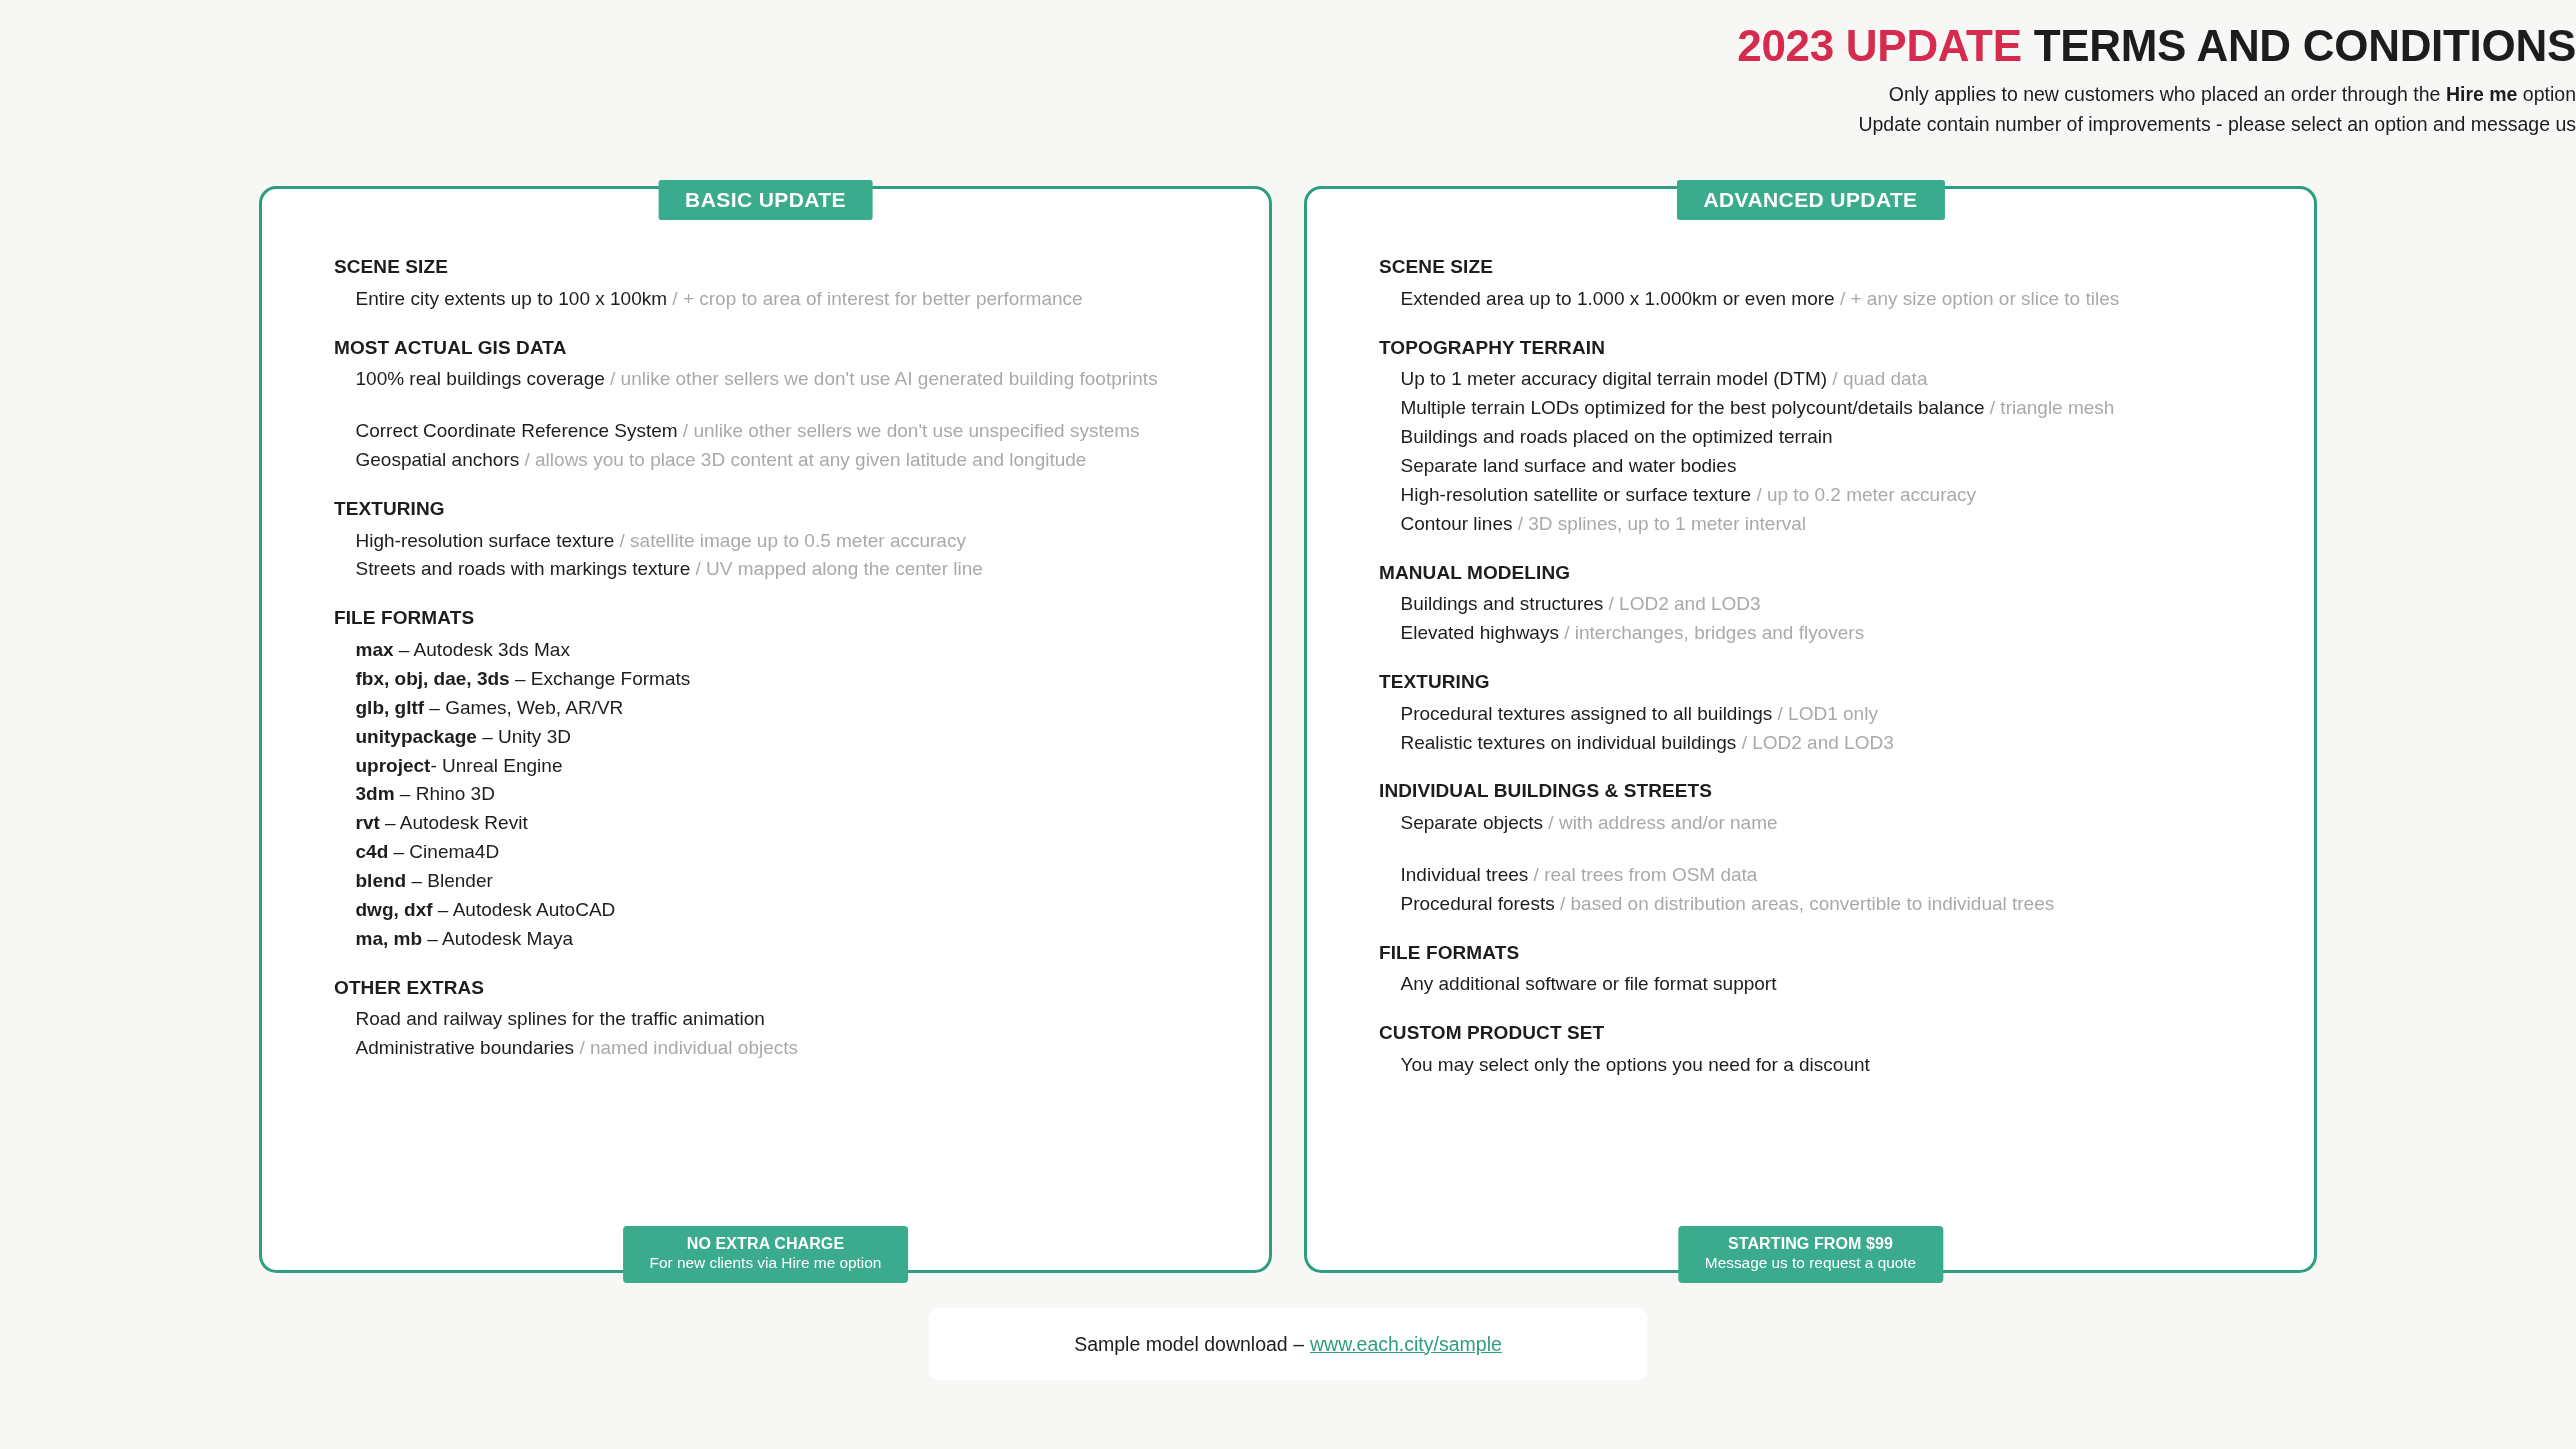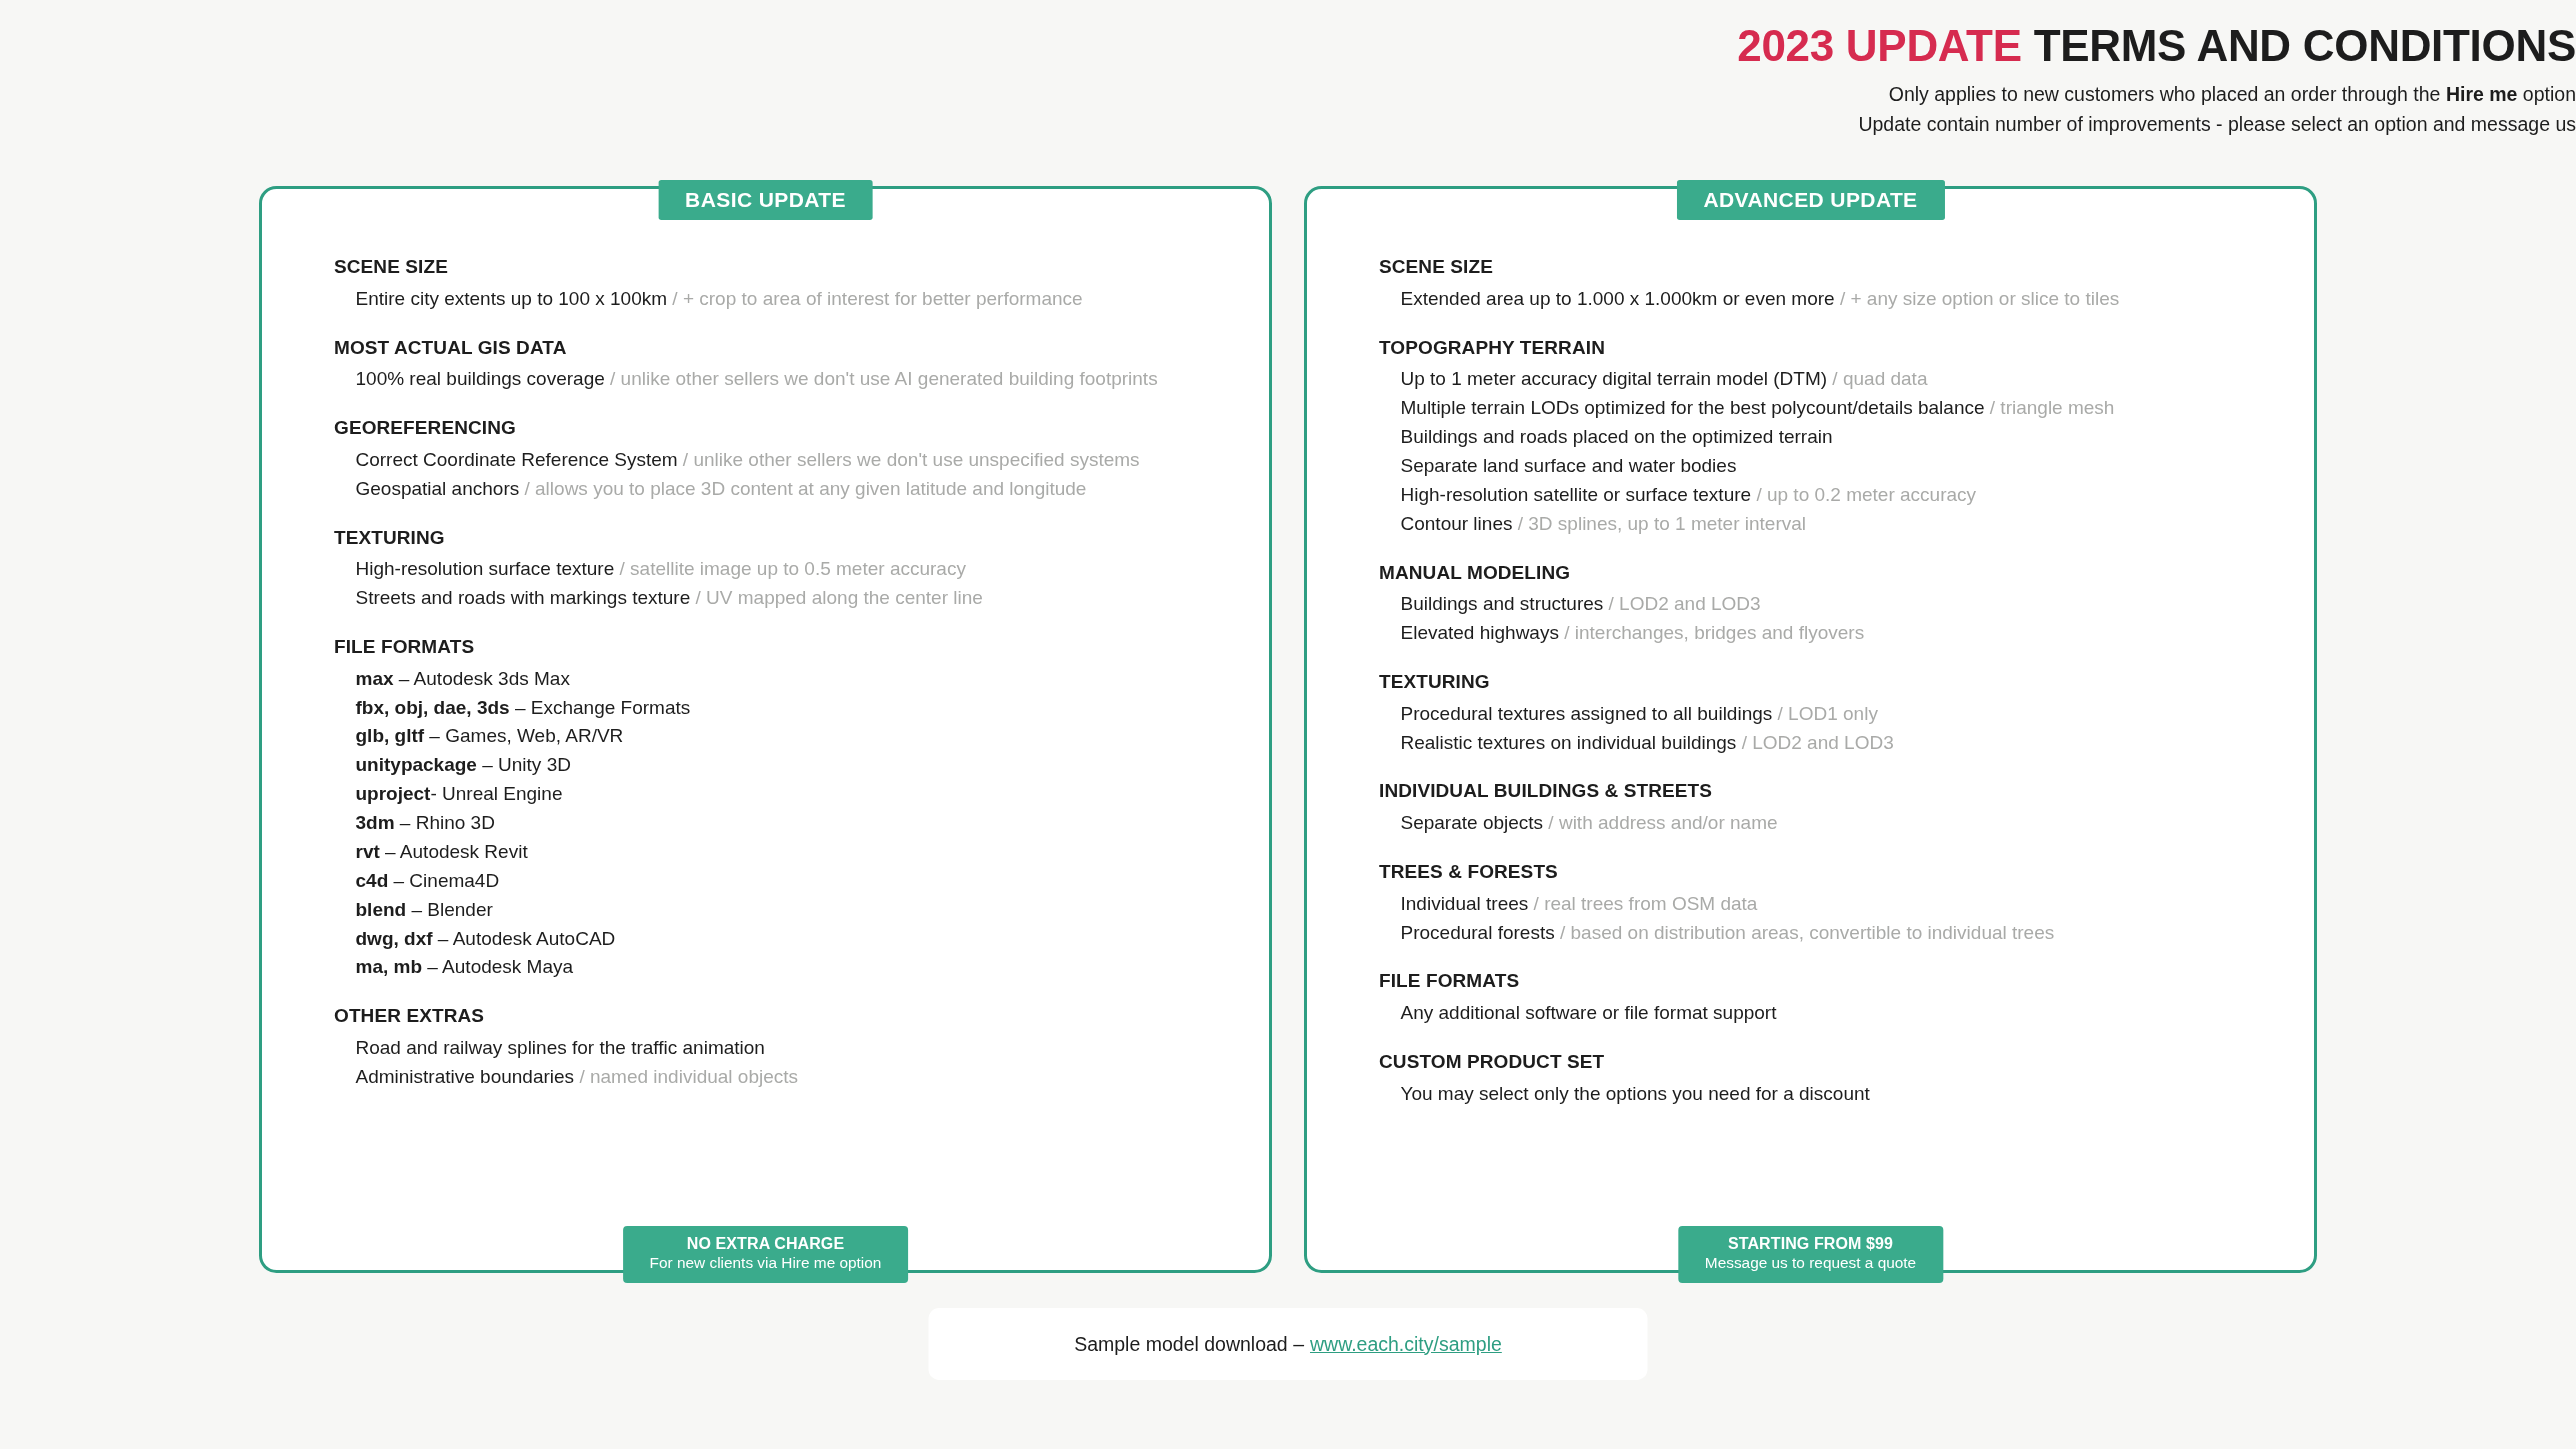--- a/index.html
+++ b/index.html
@@ -175,21 +175,20 @@
           <div class="group-title">SCENE SIZE</div>
           <div class="line"><span class="b"></span><span>Entire city extents up to 100 x 100km</span><span class="note"> / + crop to area of interest for better performance</span></div>
         </div>
 
         <div class="group">
           <div class="group-title">MOST ACTUAL GIS DATA</div>
           <div class="line"><span class="b"></span><span>100% real buildings coverage</span><span class="note"> / unlike other sellers we don't use AI generated building footprints</span></div>
         </div>
 
         <div class="group">
-          <div class="group-title">GEOREFERENCING</div>
           <div class="line"><span class="b"></span><span>Correct Coordinate Reference System</span><span class="note"> / unlike other sellers we don't use unspecified systems</span></div>
           <div class="line"><span class="b"></span><span>Geospatial anchors</span><span class="note"> / allows you to place 3D content at any given latitude and longitude</span></div>
         </div>
 
         <div class="group">
           <div class="group-title">TEXTURING</div>
           <div class="line"><span class="b"></span><span>High-resolution surface texture</span><span class="note"> / satellite image up to 0.5 meter accuracy</span></div>
           <div class="line"><span class="b"></span><span>Streets and roads with markings texture</span><span class="note"> / UV mapped along the center line</span></div>
         </div>
 
@@ -251,21 +250,20 @@
           <div class="line"><span>Procedural textures assigned to all buildings</span><span class="note"> / LOD1 only</span></div>
           <div class="line"><span>Realistic textures on individual buildings</span><span class="note"> / LOD2 and LOD3</span></div>
         </div>
 
         <div class="group">
           <div class="group-title">INDIVIDUAL BUILDINGS &amp; STREETS</div>
           <div class="line"><span>Separate objects</span><span class="note"> / with address and/or name</span></div>
         </div>
 
         <div class="group">
-          <div class="group-title">TREES &amp; FORESTS</div>
           <div class="line"><span>Individual trees</span><span class="note"> / real trees from OSM data</span></div>
           <div class="line"><span>Procedural forests</span><span class="note"> / based on distribution areas, convertible to individual trees</span></div>
         </div>
 
         <div class="group">
           <div class="group-title">FILE FORMATS</div>
           <div class="line"><span>Any additional software or file format support</span></div>
         </div>
 
         <div class="group">

